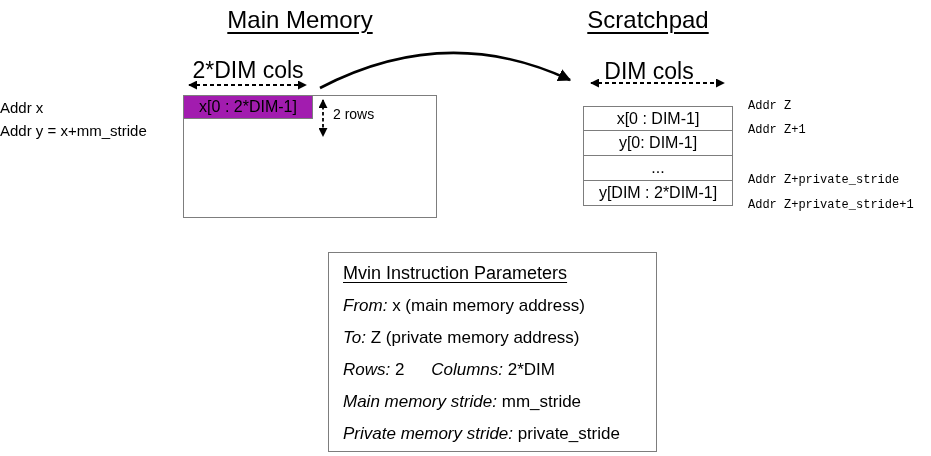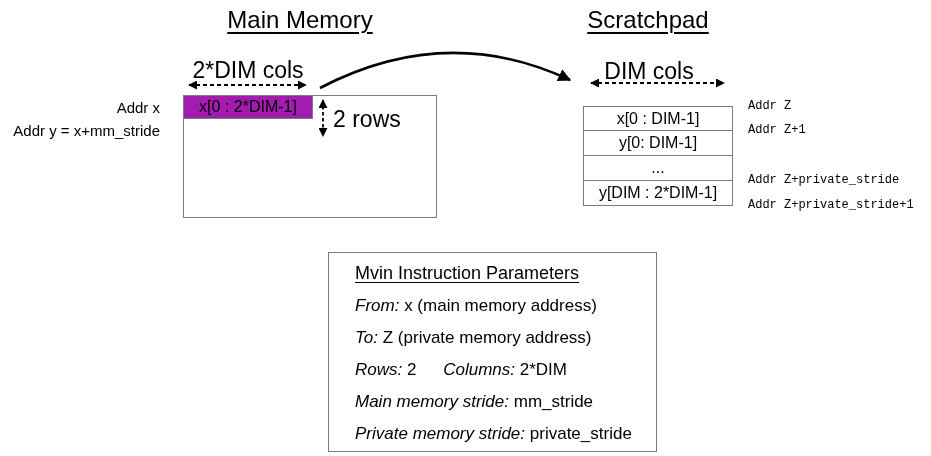--- a/index.html
+++ b/index.html
@@ -33,41 +33,41 @@
   .cell {
     height: 23.5px;
     border: 1.5px solid var(--c-border, #7d7d7d);
     border-top: none;
     display: flex; align-items: center; justify-content: center;
     font-size: 16px;
     background: #a21caf;
     white-space: nowrap;
   }
   .cell:first-child { border-top: 1.5px solid var(--c-border, #7d7d7d); }
-  .rows-label { left: 333px; top: 106px; font-size: 23px; white-space: nowrap; }
+  .rows-label { left: 333px; top: 106px; font-size: 14px; white-space: nowrap; }
   .addr-left {
-    width: 160px; text-align: right;
+    width: 160px; 
     font-size: 15px; white-space: nowrap;
   }
   .sp-table { left: 583px; top: 106px; width: 150px; }
   .sp-row {
     height: 25px;
     border: 1.5px solid var(--c-border, #7d7d7d);
     border-top: none;
     display: flex; align-items: center; justify-content: center;
     font-size: 16px;
     background: #fff;
     white-space: nowrap;
   }
   .sp-row:first-child { border-top: 1.5px solid var(--c-border, #7d7d7d); }
   .addr-right { left: 748px; font-size: 12px; white-space: nowrap; font-family: Liberation Mono, monospace; }
   .params-box {
     left: 328px; top: 252px; width: 329px; height: 200px;
     border: 1.5px solid var(--c-border, #7d7d7d);
-    padding: 10px 26px;
+    padding: 10px 14px;
     background: #fff;
   }
   .params-title {
     font-size: 18px; line-height: 21px;
     text-decoration: underline;
     text-underline-offset: 3px;
     white-space: nowrap;
   }
   .pline { font-size: 17px; line-height: 20px; margin-top: 12px; white-space: nowrap; }
   .pline:first-of-type { margin-top: 11px; }

